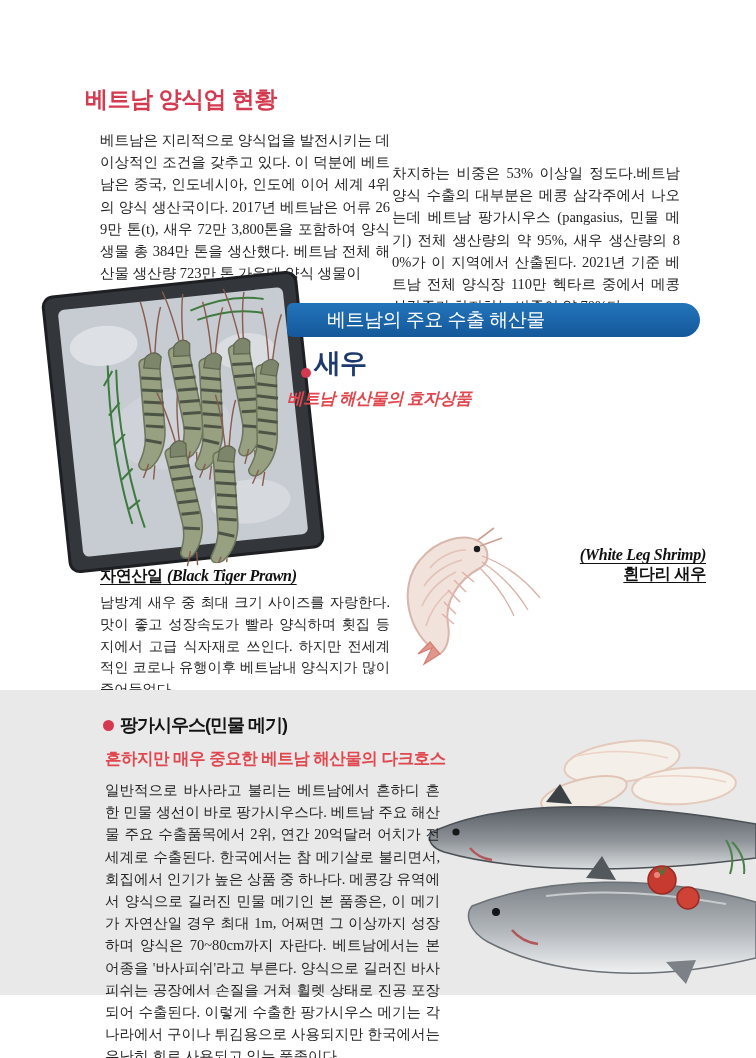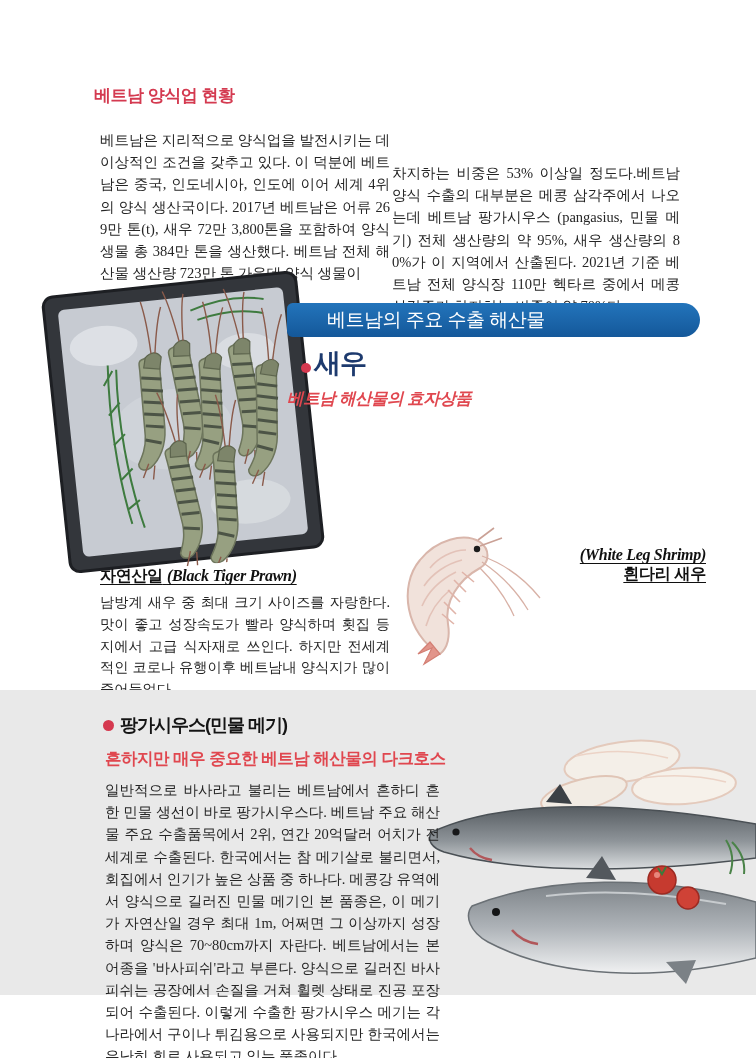--- a/index.html
+++ b/index.html
@@ -1,34 +1,34 @@
 <!DOCTYPE html>
 <html lang="ko"><head>
 <meta charset="utf-8">
 <style>
   html,body{margin:0;padding:0;background:#fff;}
   #page{position:relative;width:756px;height:1058px;background:#ffffff;overflow:hidden;
         font-family:"Liberation Sans", sans-serif;}
 
   
-  .intro-title{position:absolute;left:94px;top:84px;font-size:17px;font-weight:bold;
+  .intro-title{position:absolute;left:85px;top:84px;font-size:23px;font-weight:bold;
                color:#d43a50;letter-spacing:-0.5px;}
   .body-text{font-size:14.5px;line-height:22.2px;color:#252525;text-align:justify;
              word-break:break-all;font-family:"Liberation Serif", serif;}
   .col-left{position:absolute;left:100px;top:129px;width:290px;}
   .col-right{position:absolute;left:392px;top:129px;width:288px;margin-top:33px;}
 
   
   .banner{position:absolute;left:287px;top:303px;width:413px;height:34px;box-sizing:border-box;
           background:linear-gradient(#2374bb,#14589a);border-radius:6px 18px 18px 6px;
           color:#fff;font-size:19px;font-weight:normal;line-height:34px;padding-left:40px;
           letter-spacing:-0.5px;}
 
   
-  .saewoo-head{position:absolute;left:301px;top:348px;display:flex;align-items:center;}
+  .saewoo-head{position:absolute;left:301px;top:348px;display:flex;align-items:flex-end;}
   .dot{width:10px;height:10px;border-radius:50%;background:#d5394f;margin-right:3px;margin-top:9px;}
   .saewoo-title{font-size:27px;font-weight:bold;color:#1d3a6e;letter-spacing:-1px;line-height:30px;}
   .red-sub{font-size:16.5px;font-weight:bold;color:#e0474f;letter-spacing:-0.5px;}
   .sub1{position:absolute;left:287px;top:388px;font-style:italic;}
   .saewoo-body{position:absolute;left:303px;top:413px;width:393px;}
 
   .cap-title{font-size:16px;font-weight:bold;color:#101010;text-decoration:underline;
              text-underline-offset:3px;letter-spacing:-0.3px;}
   .cap-en{font-style:italic;font-family:"Liberation Serif", serif;}
   .cap-body{margin-top:5px;font-size:14.2px;line-height:21.8px;}

